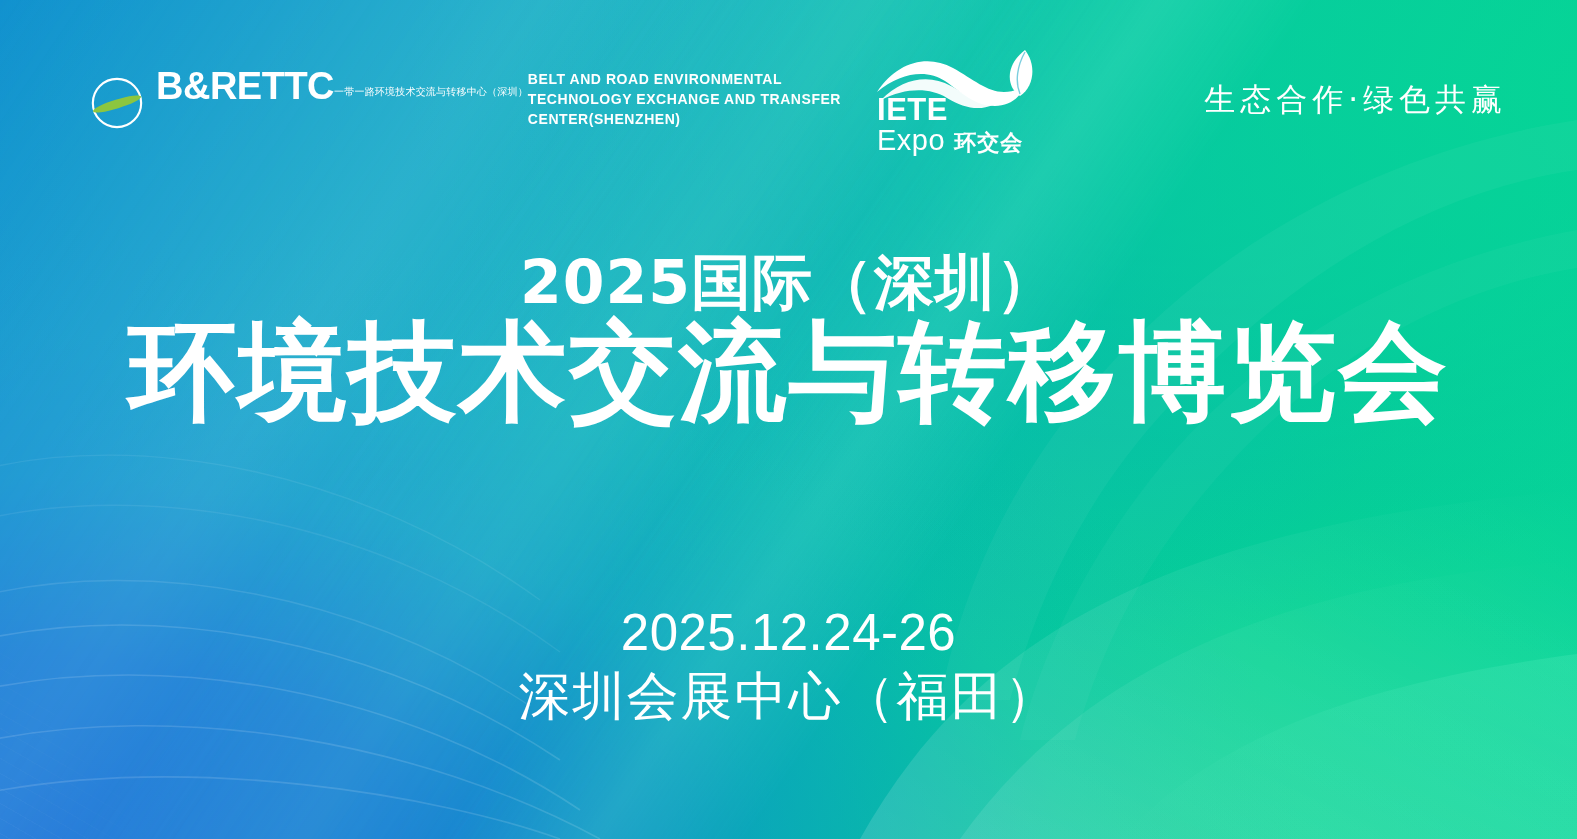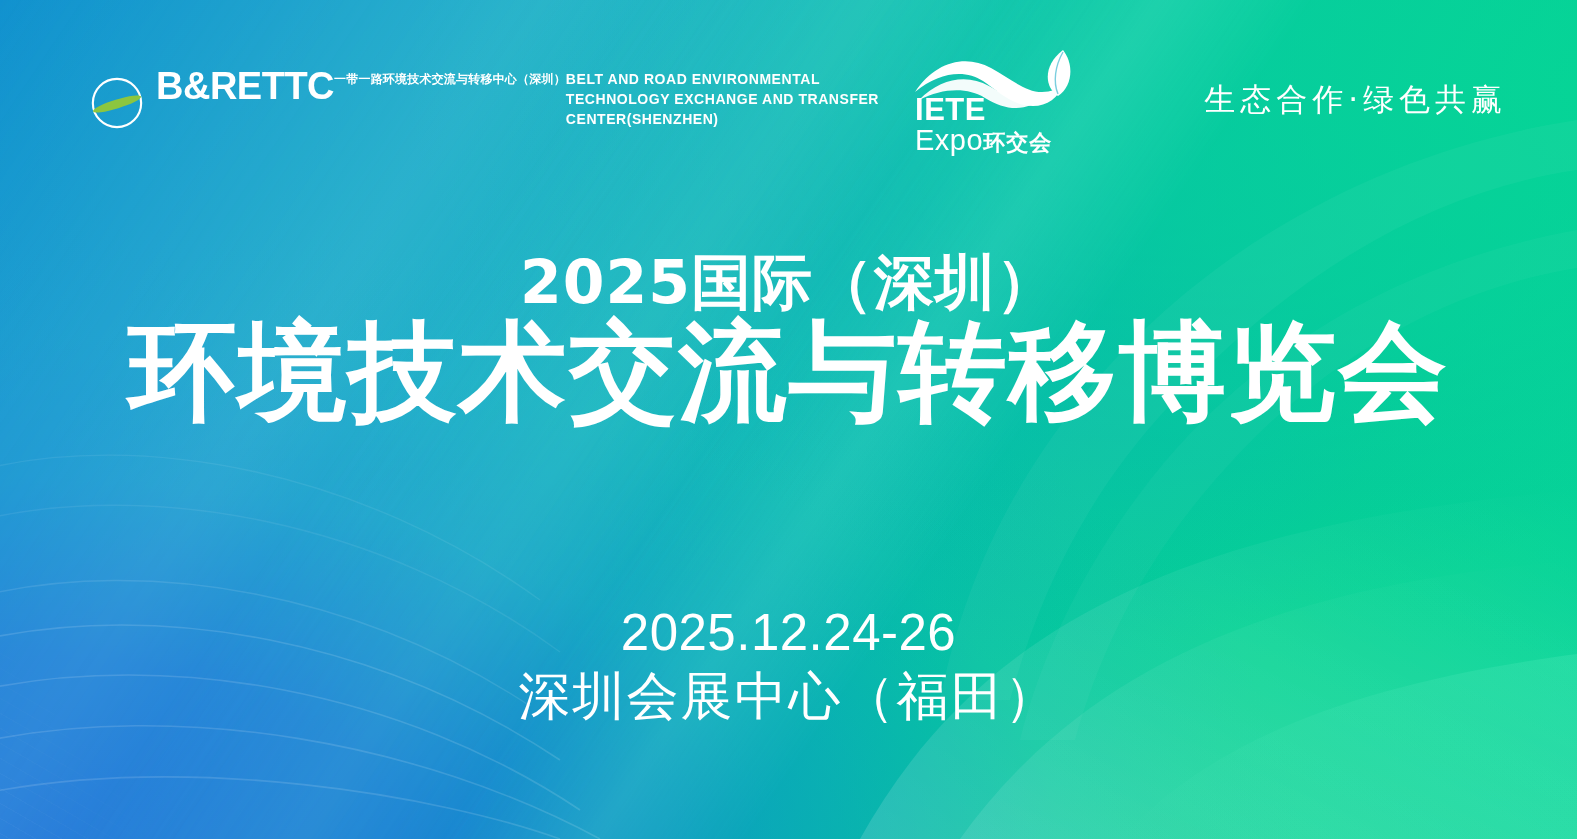--- a/index.html
+++ b/index.html
@@ -101,39 +101,39 @@
 
   
   .logo-brettc{display:flex;align-items:flex-start;gap:10px;}
   .brettc-mark{width:58px;height:58px;flex:0 0 58px;margin-top:6px;}
   .brettc-text{display:flex;flex-direction:row;}
   .brettc-word{
     color:#fff;font-weight:700;font-size:38px;line-height:.96;
     letter-spacing:-0.5px;
   }
   .brettc-cn{
-    color:#fff;font-size:12px;line-height:1.35;letter-spacing:.2px;
-    font-weight:700;margin-top:3px;
+    color:#fff;font-size:10px;line-height:1.35;letter-spacing:.2px;
+    font-weight:400;margin-top:17px;
     font-family:"DejaVu Sans","Liberation Sans",sans-serif;
   }
   .brettc-en{
     color:#fff;font-size:14px;line-height:1.42;letter-spacing:.55px;
     font-weight:700;margin-top:2px;text-transform:uppercase;
   }
 
   
   .logo-iete{position:relative;width:160px;height:105px;}
   .iete-swoosh{position:absolute;left:0;top:0;width:160px;height:66px;}
   .iete-words{position:absolute;left:2px;top:46px;}
   .iete-top{
     color:#fff;font-weight:700;font-size:31px;line-height:1;
     letter-spacing:.5px;
   }
   .iete-bottom{
-    display:flex;align-items:baseline;margin-top:1px;
+    display:flex;align-items:baseline;gap:9px;margin-top:1px;
   }
   .iete-expo{
     color:#fff;font-weight:400;font-size:29px;line-height:1;letter-spacing:.5px;
   }
   .iete-cn{
     color:#fff;font-weight:700;font-size:22px;line-height:1;letter-spacing:1px;
     font-family:"DejaVu Sans","Liberation Sans",sans-serif;
   }
 
   .slogan{

